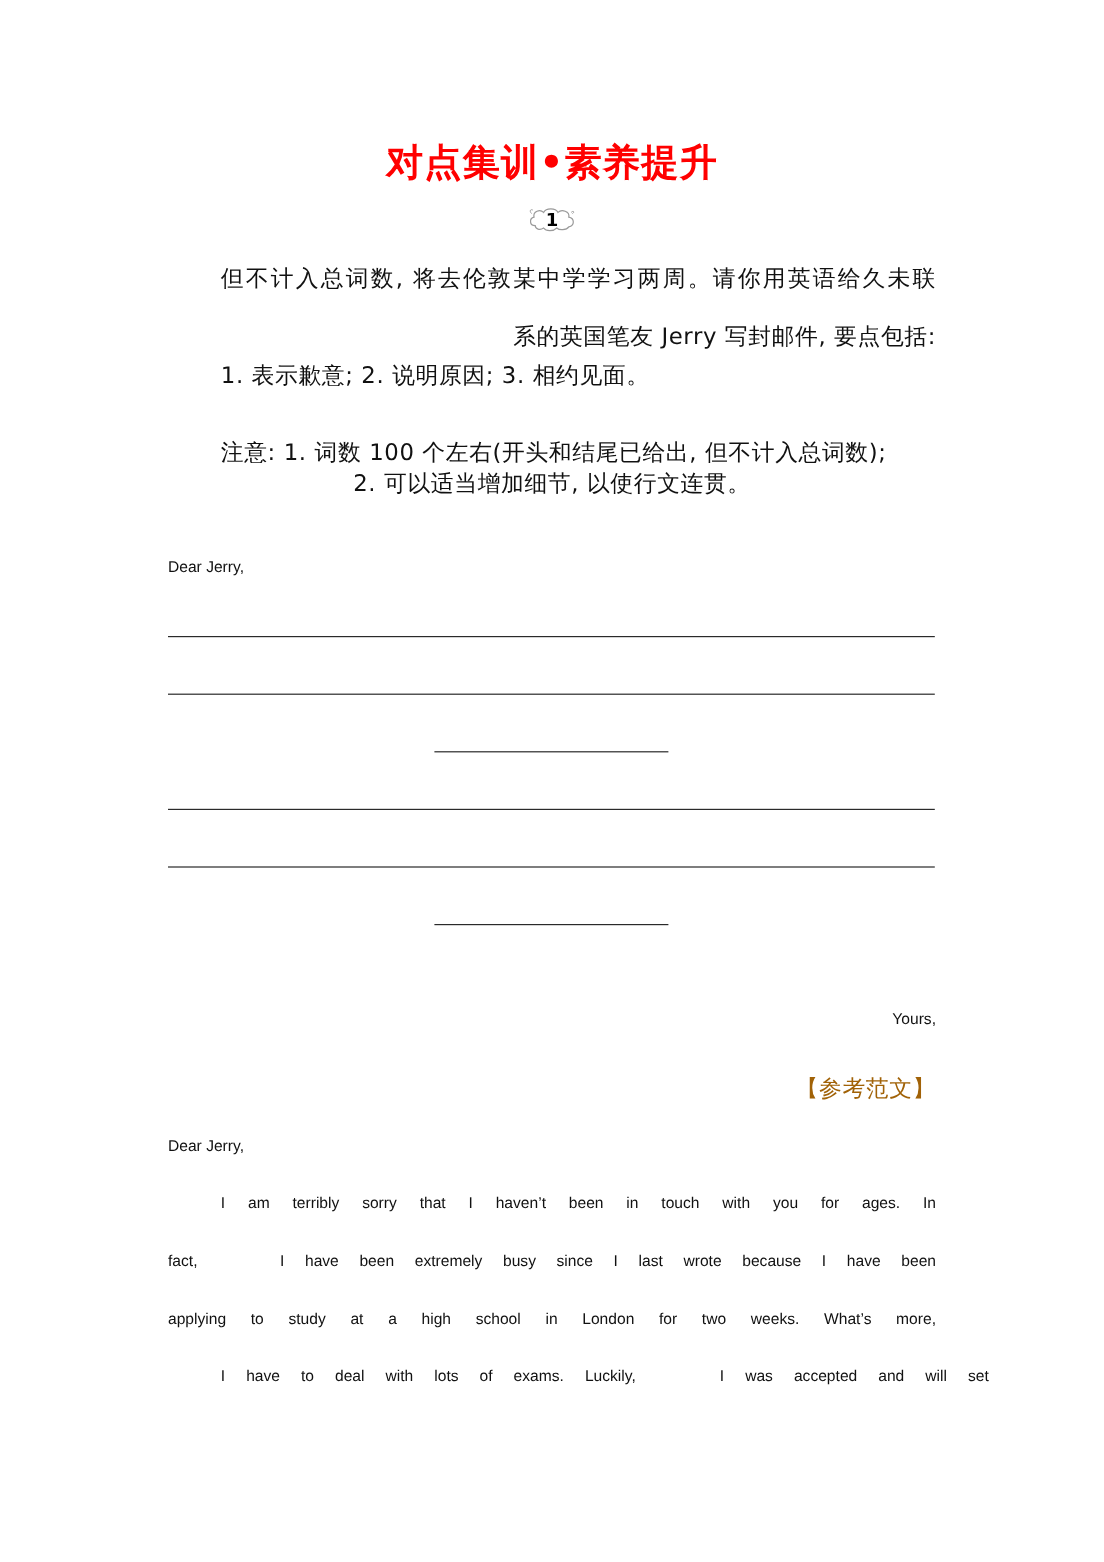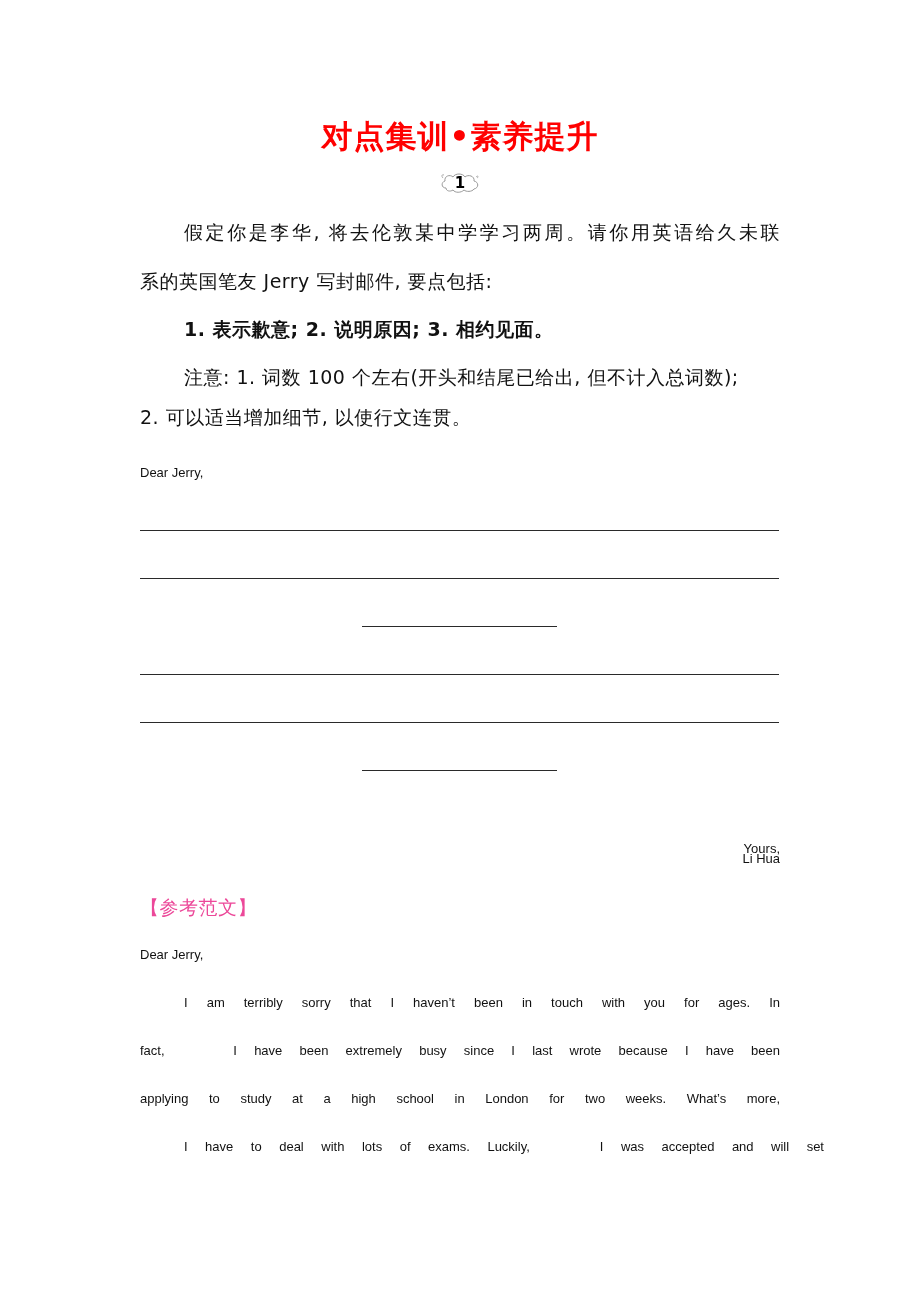--- a/index.html
+++ b/index.html
@@ -86,38 +86,37 @@
 
   <div class="badge">
     <svg width="44" height="26" viewBox="0 0 44 26">
       <path d="M8 18 C3 18 3 12 7 11 C6 6 12 4 15 7 C17 3 25 3 27 7 C30 4 37 6 36 11 C41 12 41 18 36 19 C34 22 28 22 26 20 C23 23 17 23 15 20 C12 22 8 21 8 18 Z" fill="#ffffff" stroke="#9a9a9a" stroke-width="1"></path>
       <path d="M5 8 C3 6 4 4 6 5" fill="none" stroke="#9a9a9a" stroke-width="0.8"></path>
       <path d="M38 7 C40 5 41 7 39 8" fill="none" stroke="#9a9a9a" stroke-width="0.8"></path>
     </svg>
     <div class="badge-num">1</div>
   </div>
 
-  <div class="line cjk indent justify" style="top:217px;">假定你是李华, 将去伦敦某中学学习两周。请你用英语给久未联</div>
-  <div class="line cjk" style="top:266px;">系的英国笔友 Jerry 写封邮件, 要点包括:</div>
-  <div class="line cjk indent" style="top:314px;font-weight:bold;">1.  表示歉意; 2.  说明原因; 3.  相约见面。</div>
+  <div class="line cjk indent justify" style="top:217px;">但不计入总词数, 将去伦敦某中学学习两周。请你用英语给久未联</div>
+  <div class="line cjk" style="top:266px;text-align:right;">系的英国笔友 Jerry 写封邮件, 要点包括:</div>
+  <div class="line cjk indent" style="top:298px;">1.  表示歉意; 2.  说明原因; 3.  相约见面。</div>
   <div class="line cjk indent" style="top:362px;">注意: 1.  词数 100 个左右(开头和结尾已给出, 但不计入总词数);</div>
-  <div class="line cjk" style="top:402px;">2.  可以适当增加细节, 以使行文连贯。</div>
+  <div class="line cjk" style="top:388px;text-align:center;">2.  可以适当增加细节, 以使行文连贯。</div>
 
   <div class="line" style="top:458px;">Dear Jerry,</div>
 
   <div class="rule full" style="top:530px;"></div>
   <div class="rule full" style="top:578px;"></div>
   <div class="rule short" style="top:626px;"></div>
   <div class="rule full" style="top:674px;"></div>
   <div class="rule full" style="top:722px;"></div>
   <div class="rule short" style="top:770px;"></div>
 
   <div class="line right" style="top:796px;margin-top:38px;">Yours,</div>
-  <div class="line right" style="top:844px;">Li Hua</div>
 
-  <div class="line cjk" style="top:892px; color:#ec4899;">【参考范文】</div>
+  <div class="line cjk" style="top:892px; color:#a16207;text-align:right;">【参考范文】</div>
   <div class="line" style="top:940px;">Dear Jerry,</div>
   <div class="line indent justify" style="top:988px;">I am terribly sorry that I haven’t been in touch with you for ages. In</div>
   <div class="line justify" style="top:1036px; white-space:pre;">fact,    I have been extremely busy since I last wrote because I have been</div>
   <div class="line justify" style="top:1084px;">applying to study at a high school in London for two weeks. What’s more,</div>
   <div class="line justify" style="top:1132px; white-space:pre;margin-left:44px;">I have to deal with lots of exams. Luckily,    I was accepted and will set</div>
 
 </div>
 
 </body></html>

